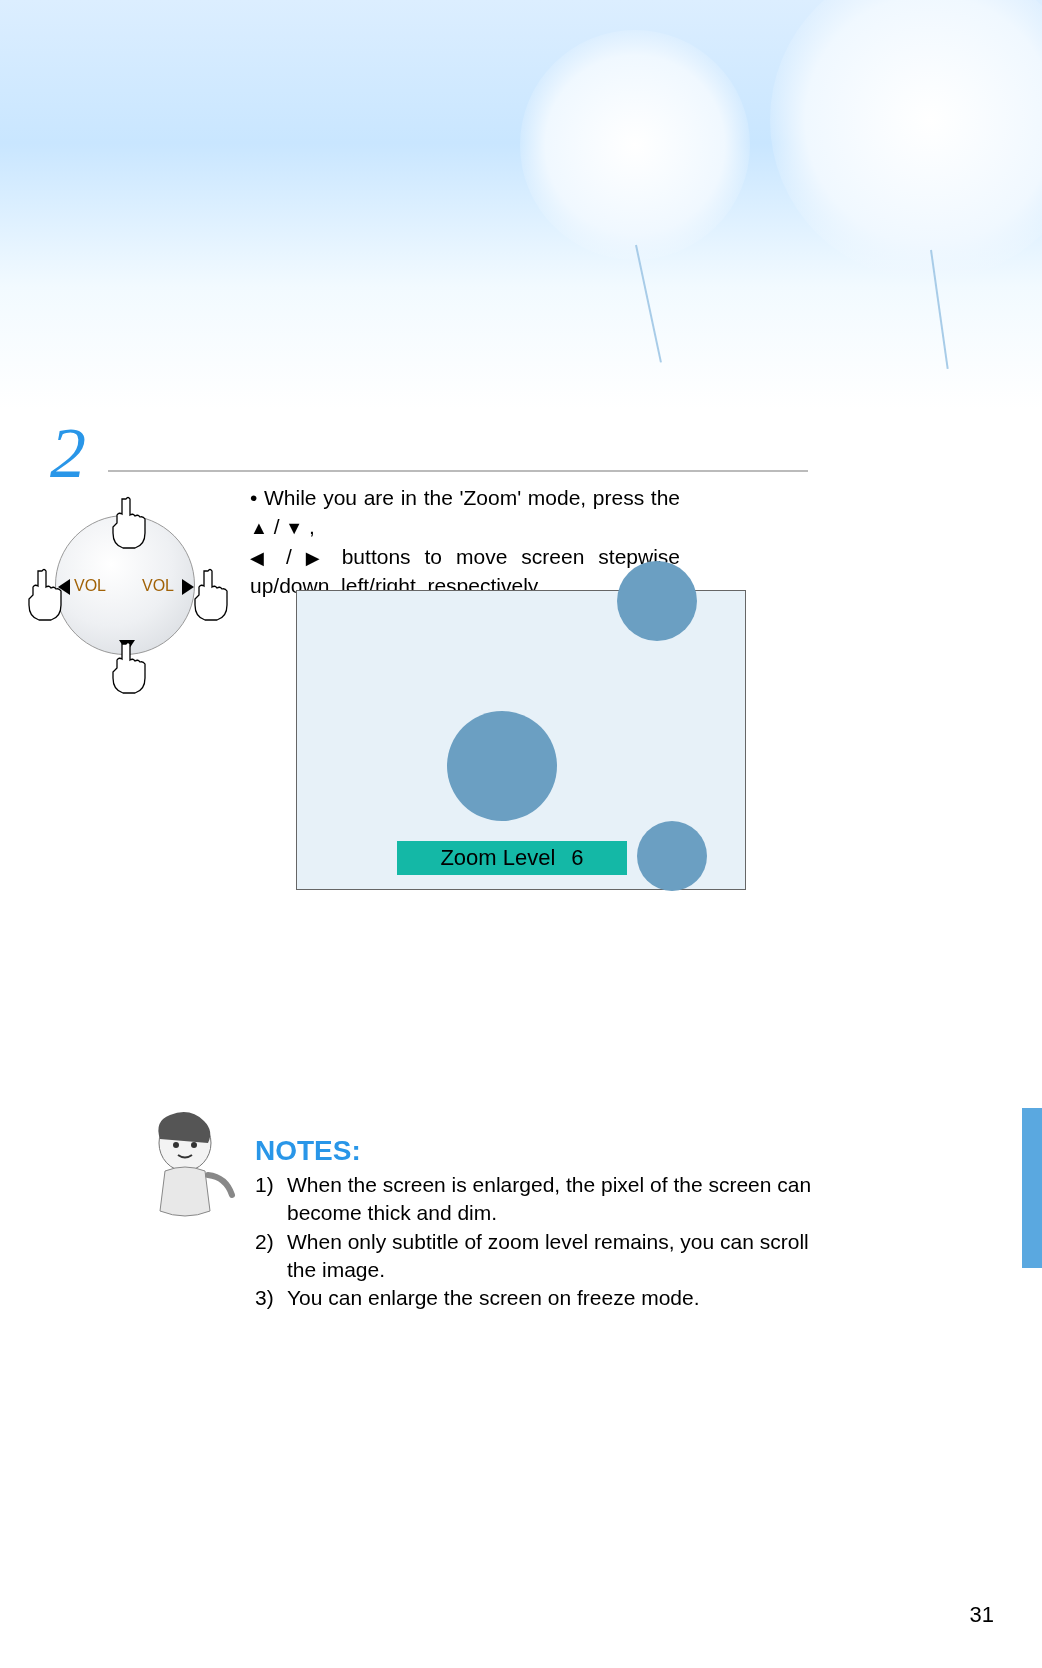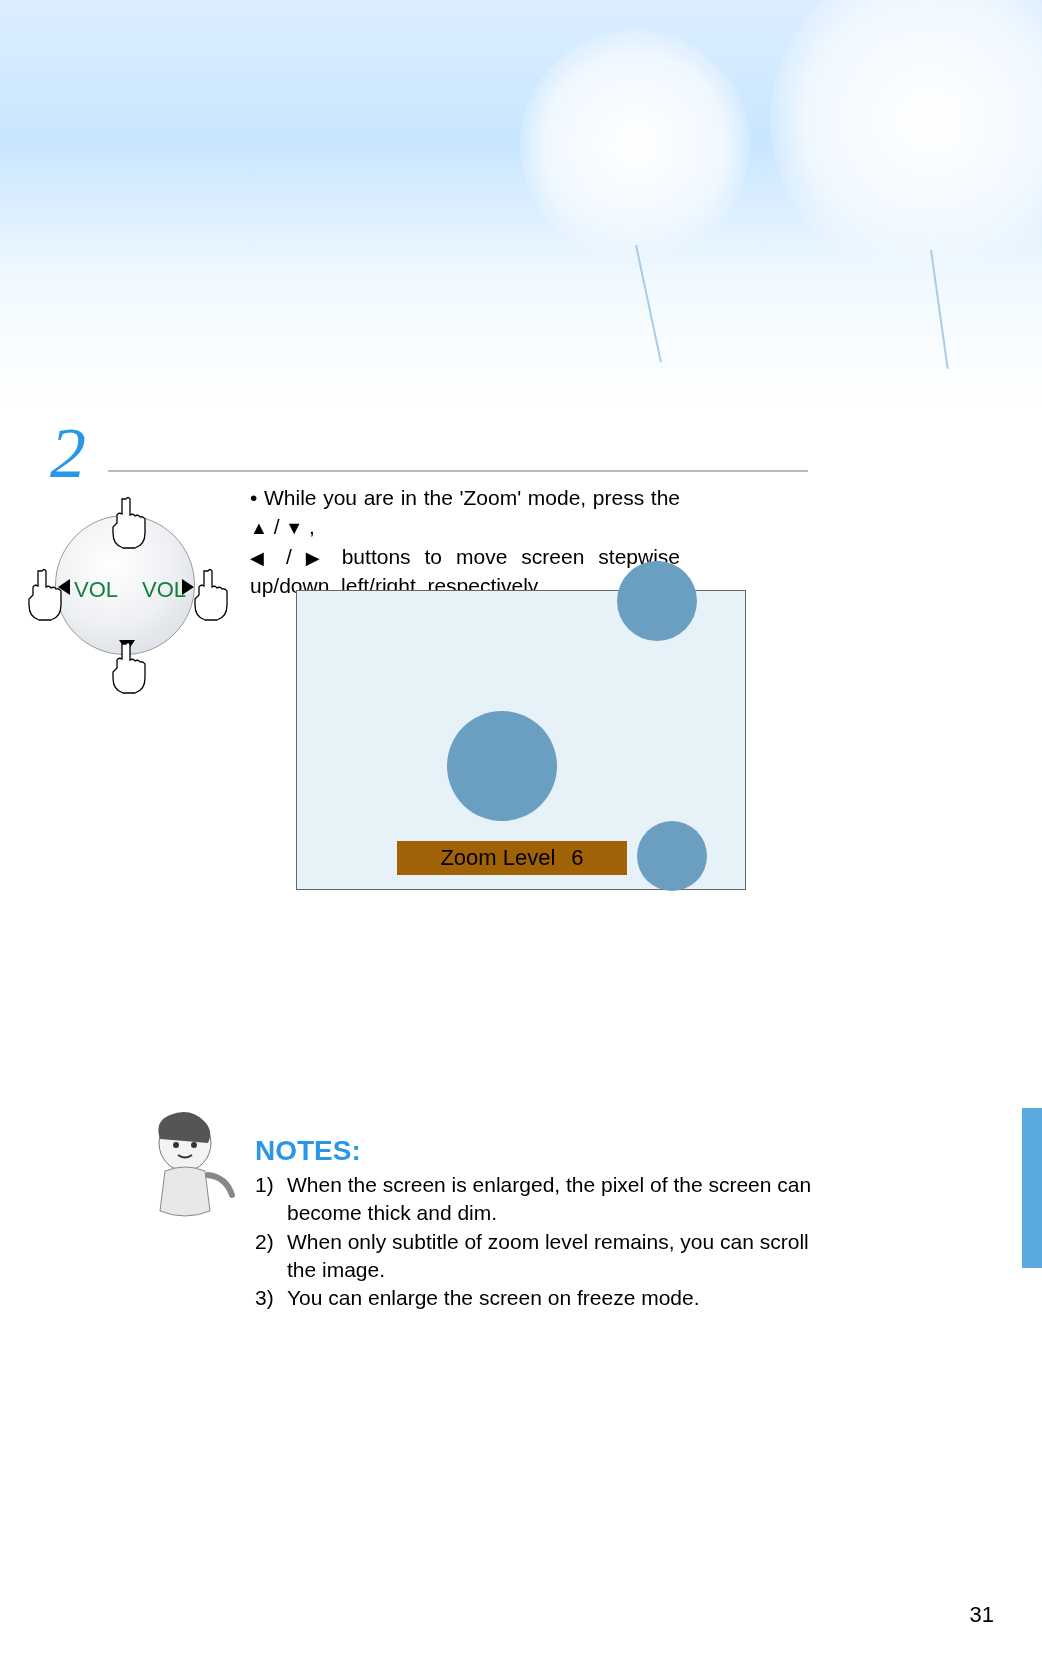--- a/index.html
+++ b/index.html
@@ -42,21 +42,21 @@
   .pad-circle {
     position: absolute; top: 30px; left: 25px; width: 140px; height: 140px; border-radius: 50%;
     background: radial-gradient(circle at 40% 35%, #ffffff 0%, #eef0f3 50%, #d2d6db 100%);
     border: 1px solid #999;
   }
   .pad-arrow { position: absolute; width: 0; height: 0; }
   .pad-arrow.up { top: 34px; left: 89px; border-left: 8px solid transparent; border-right: 8px solid transparent; border-bottom: 12px solid #000; }
   .pad-arrow.down { top: 155px; left: 89px; border-left: 8px solid transparent; border-right: 8px solid transparent; border-top: 12px solid #000; }
   .pad-arrow.left { top: 94px; left: 28px; border-top: 8px solid transparent; border-bottom: 8px solid transparent; border-right: 12px solid #000; }
   .pad-arrow.right { top: 94px; left: 152px; border-top: 8px solid transparent; border-bottom: 8px solid transparent; border-left: 12px solid #000; }
-  .pad-label { position: absolute; font-size: 22px; color: #15803d; }
+  .pad-label { position: absolute; font-size: 16px; color: #a16207; }
   .pad-label.l { top: 92px; left: 44px; }
   .pad-label.r { top: 92px; left: 112px; }
 
   .hand {
     position: absolute; width: 40px; height: 55px;
   }
   .hand svg { width: 100%; height: 100%; }
   .hand.up    { top: 10px;  left: 78px; }
   .hand.down  { top: 155px; left: 78px; }
   .hand.left  { top: 82px;  left: -6px; }
@@ -74,21 +74,21 @@
   .screen-preview {
     position: absolute; top: 590px; left: 296px; width: 450px; height: 300px;
     background: #e7f1f8; border: 1px solid #666;
   }
   .screen-preview .dot { position: absolute; background: #6b9fc2; border-radius: 50%; }
   .screen-preview .dot.d1 { top: 120px; left: 150px; width: 110px; height: 110px; }
   .screen-preview .dot.d2 { top: -30px; left: 320px; width: 80px;  height: 80px; }
   .screen-preview .dot.d3 { top: 230px; left: 340px; width: 70px;  height: 70px; }
   .zoom-label-box {
     position: absolute; top: 250px; left: 100px; width: 230px; height: 34px;
-    background: #a16207; display: flex; align-items: center; justify-content: center; gap: 16px;
+    background: #14b8a6; display: flex; align-items: center; justify-content: center; gap: 16px;
     font-size: 22px; color: #000;
   }
 
   
   .notes {
     position: absolute; top: 1135px; left: 255px; width: 580px;
   }
   .notes-heading {
     font-size: 28px; font-weight: bold; color: #2996e8; margin-bottom: 4px;
   }

